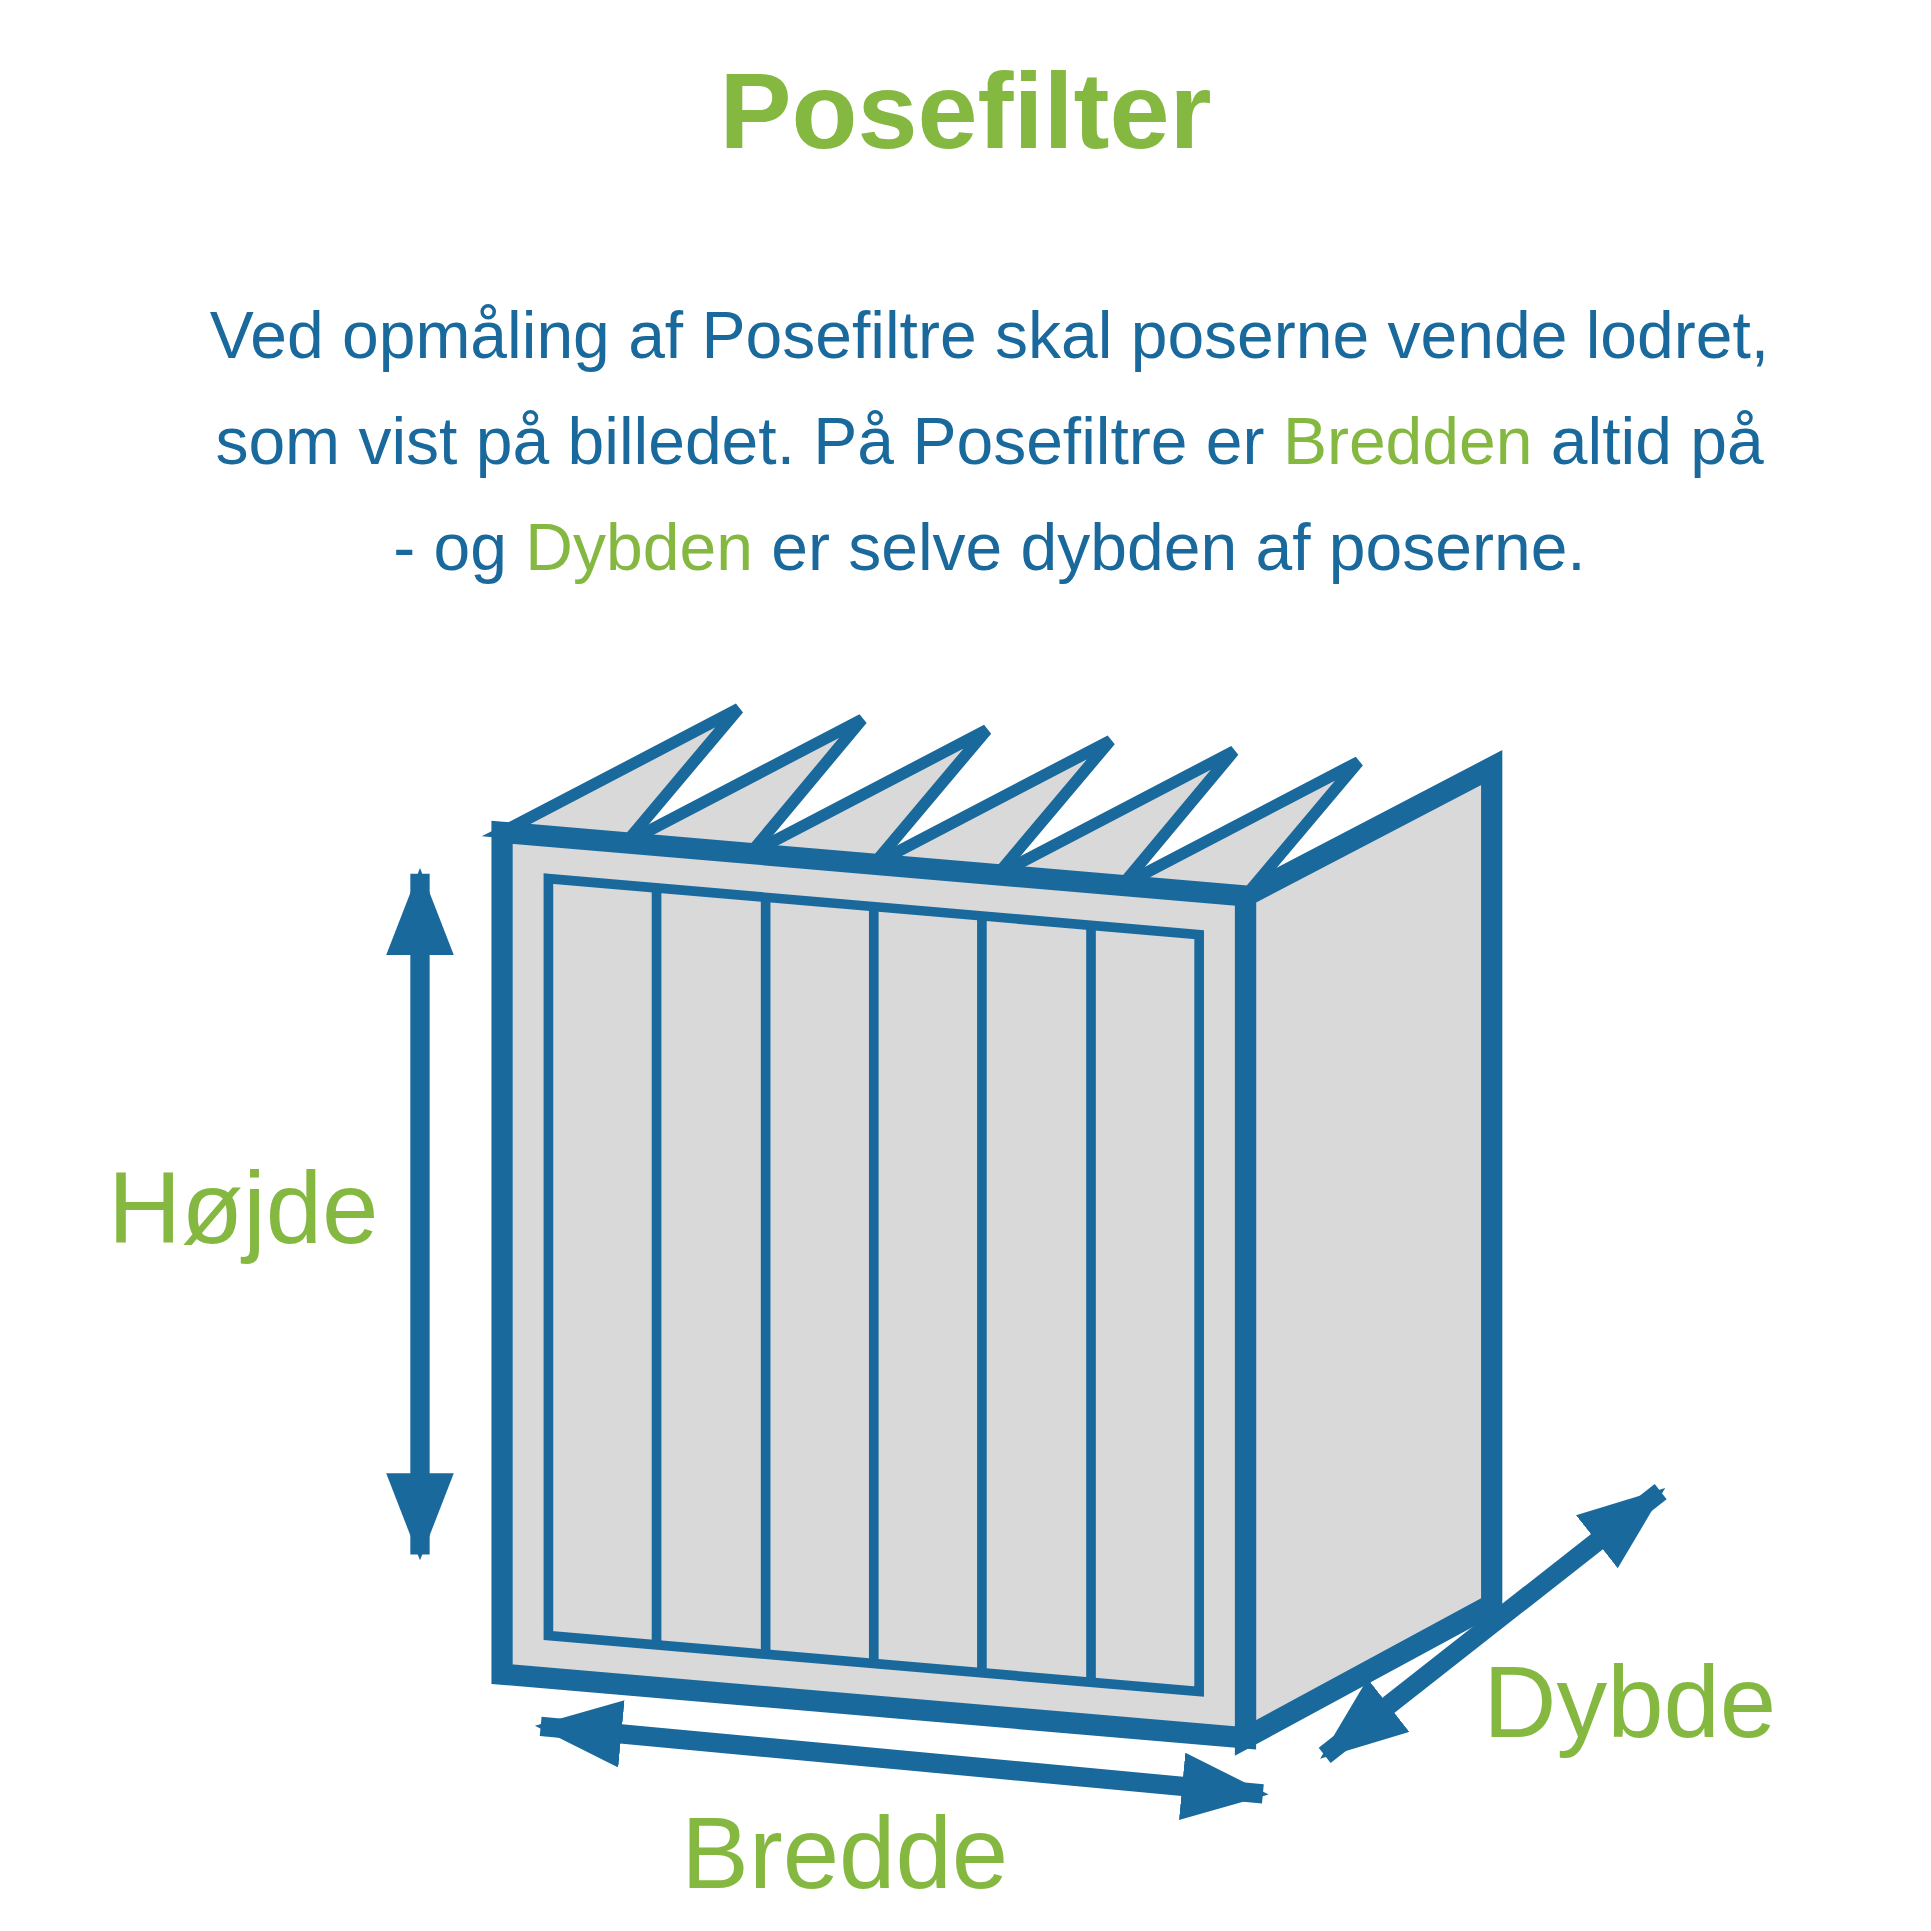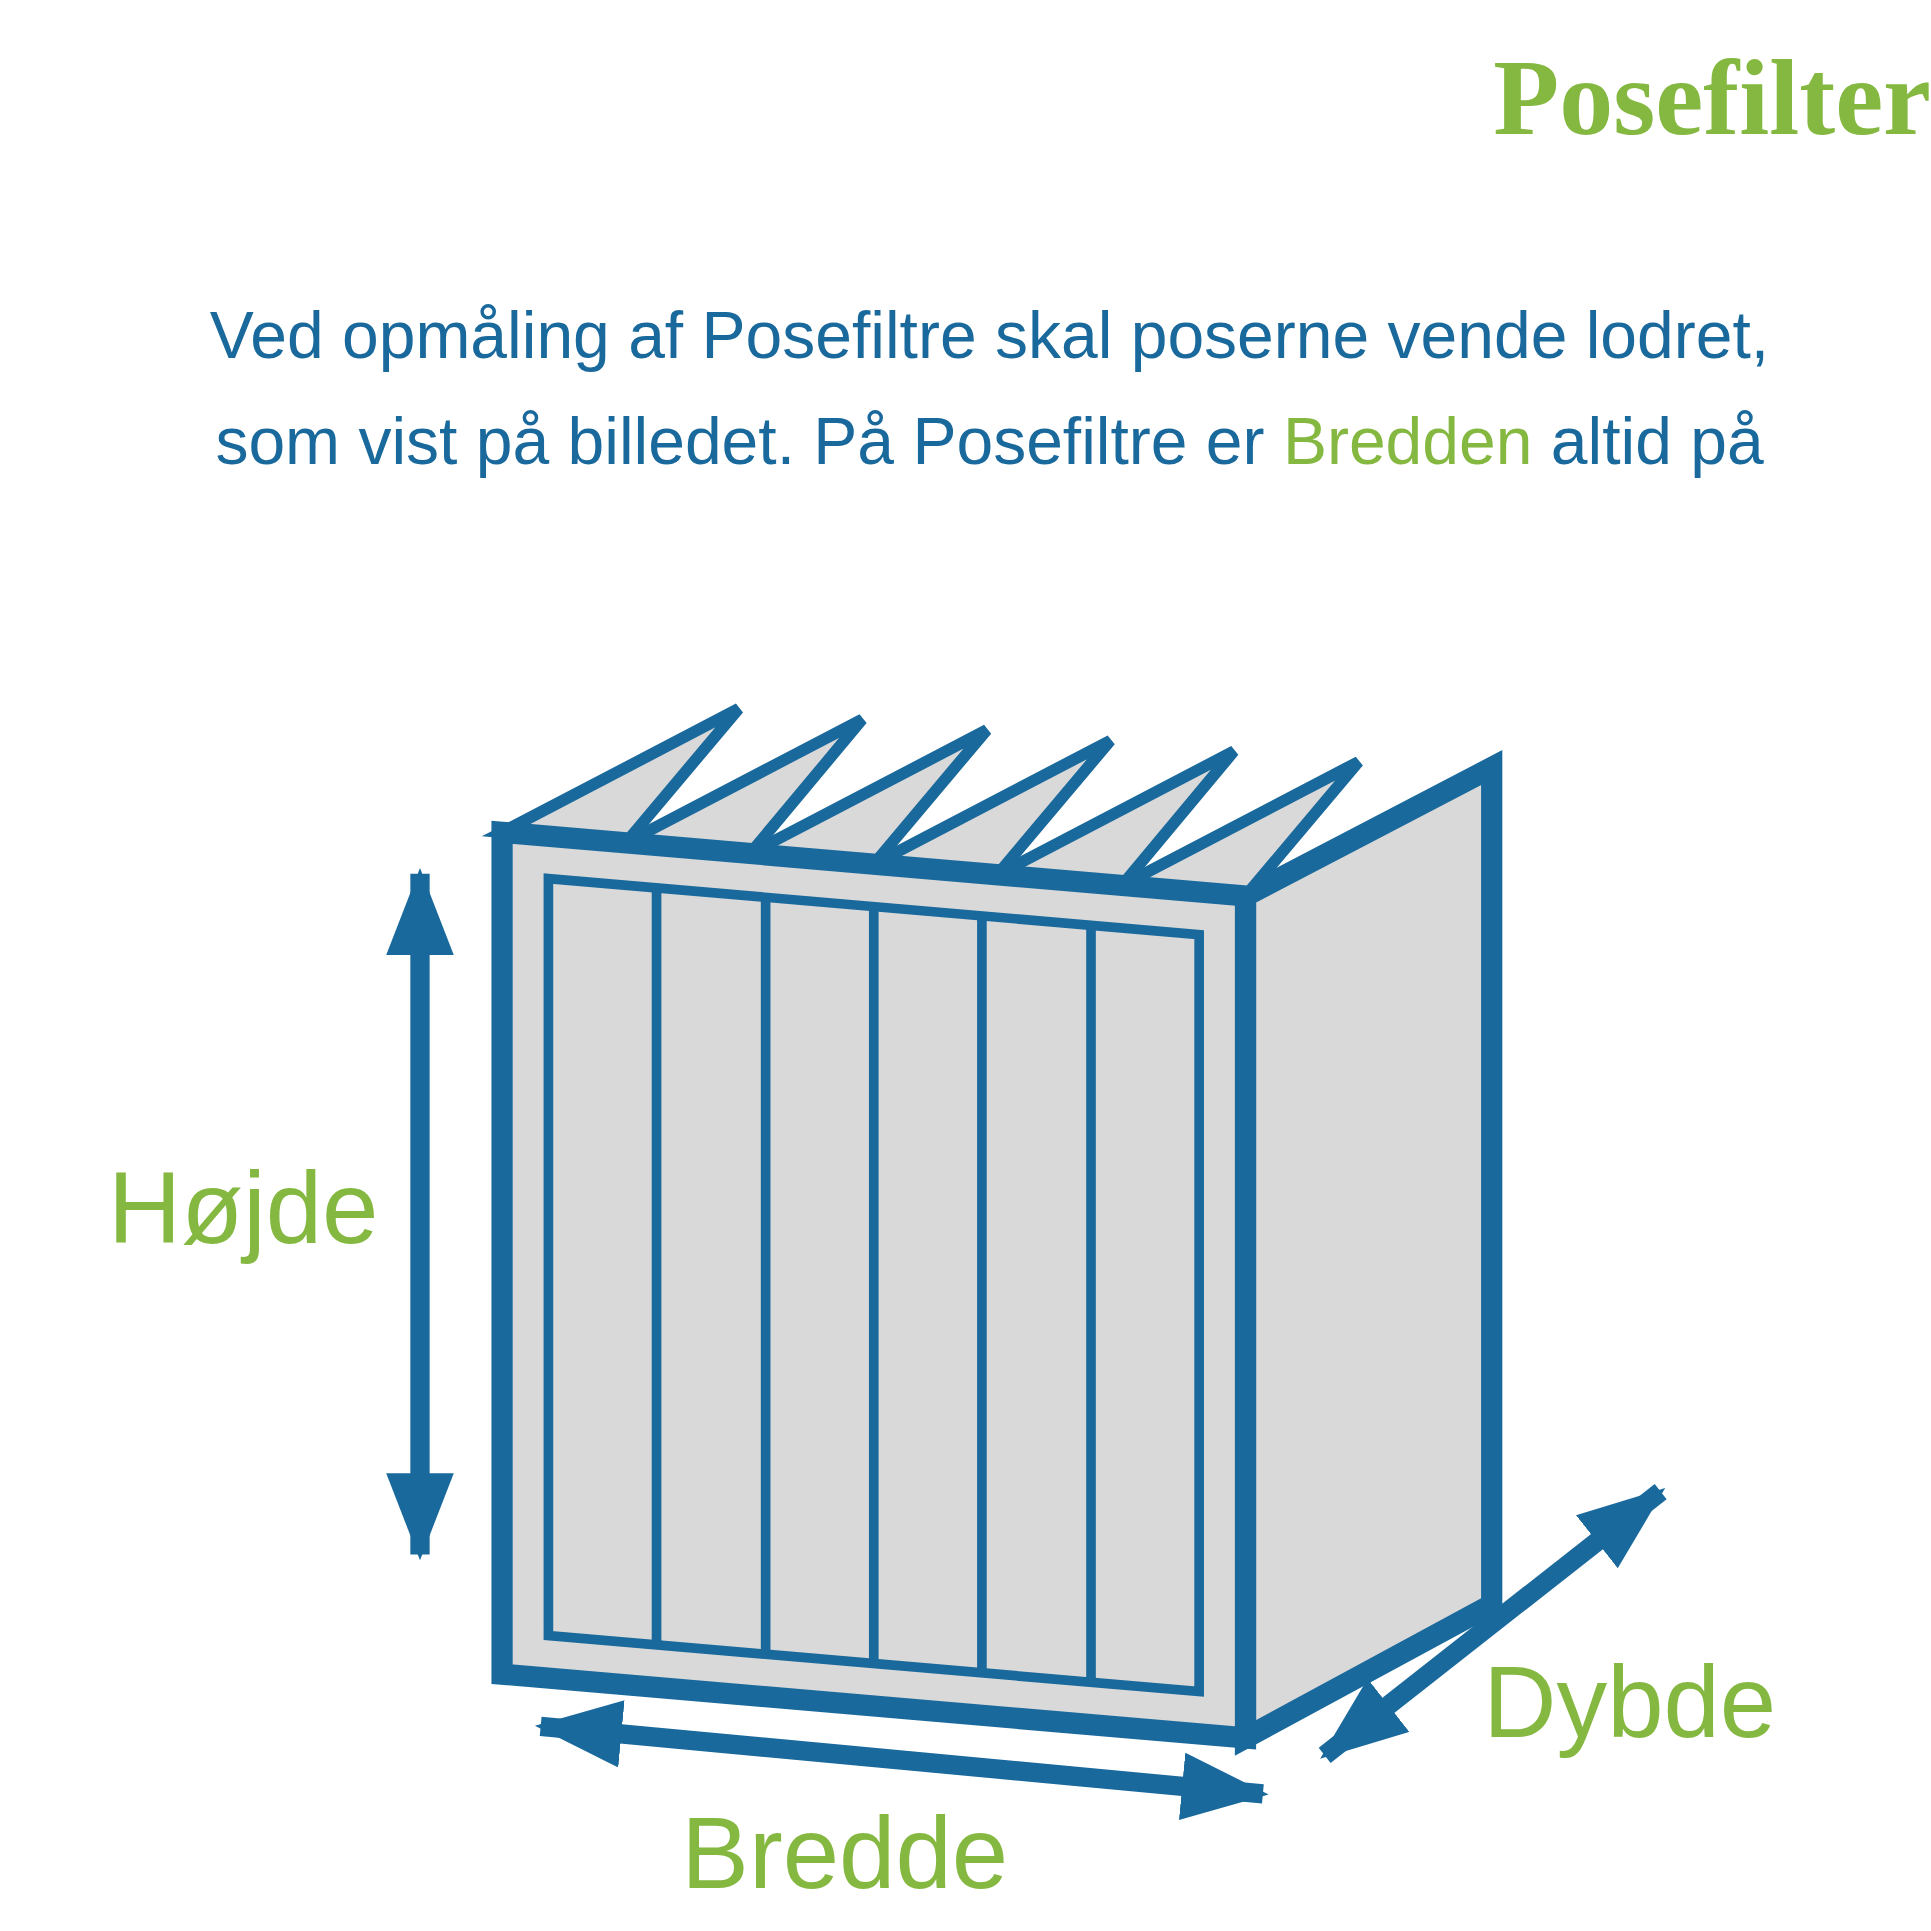--- a/index.html
+++ b/index.html
@@ -10,26 +10,25 @@
   *{margin:0;padding:0;box-sizing:border-box;}
   html,body{background:#ffffff;}
   body{
     width:1931px;height:1931px;
     position:relative;
     overflow:hidden;
     font-family:"Liberation Sans", sans-serif;
   }
   .page-title{
     position:absolute;
-    top:36px;left:0;right:0;
-    text-align:right;
+    top:48px;left:0;right:0;
+    text-align:center;
     font-size:108px;
     font-weight:700;
     color:var(--green);
-    font-family:Liberation Serif, serif;
   }
   .intro{
     position:absolute;
     top:282px;left:0;right:0;
     text-align:center;
     font-size:66px;
     line-height:106px;
     font-weight:400;
     padding-left:48px;
   }
@@ -52,20 +51,21 @@
   }
 </style>
 </head>
 <body>
 
 <h1 class="page-title">Posefilter</h1>
 
 <div class="intro">
     <div><span class="seg-blue">Ved opmåling af Posefiltre skal poserne vende lodret,</span></div>
     <div><span class="seg-blue">som vist på billedet. På Posefiltre er </span><span class="seg-green">Bredden</span><span class="seg-blue"> altid på</span></div>
+    <div><span class="seg-blue">- og </span><span class="seg-green">Dybden</span><span class="seg-blue"> er selve dybden af poserne.</span></div>
   </div>
 
 <svg class="diagram" viewBox="0 0 2000 2000" xmlns="http://www.w3.org/2000/svg">
   <defs>
     <marker id="ah" markerWidth="5" markerHeight="4" refX="4.2" refY="1.75" orient="auto-start-reverse">
       <path d="M0,0 L4.5,1.75 L0,3.5 Z" class="fill-blue"></path>
     </marker>
   </defs>
 
   <polygon class="fill-gray stroke-blue" stroke-width="22" points="1290,928 1545,795 1545,1662 1290,1800"></polygon>

